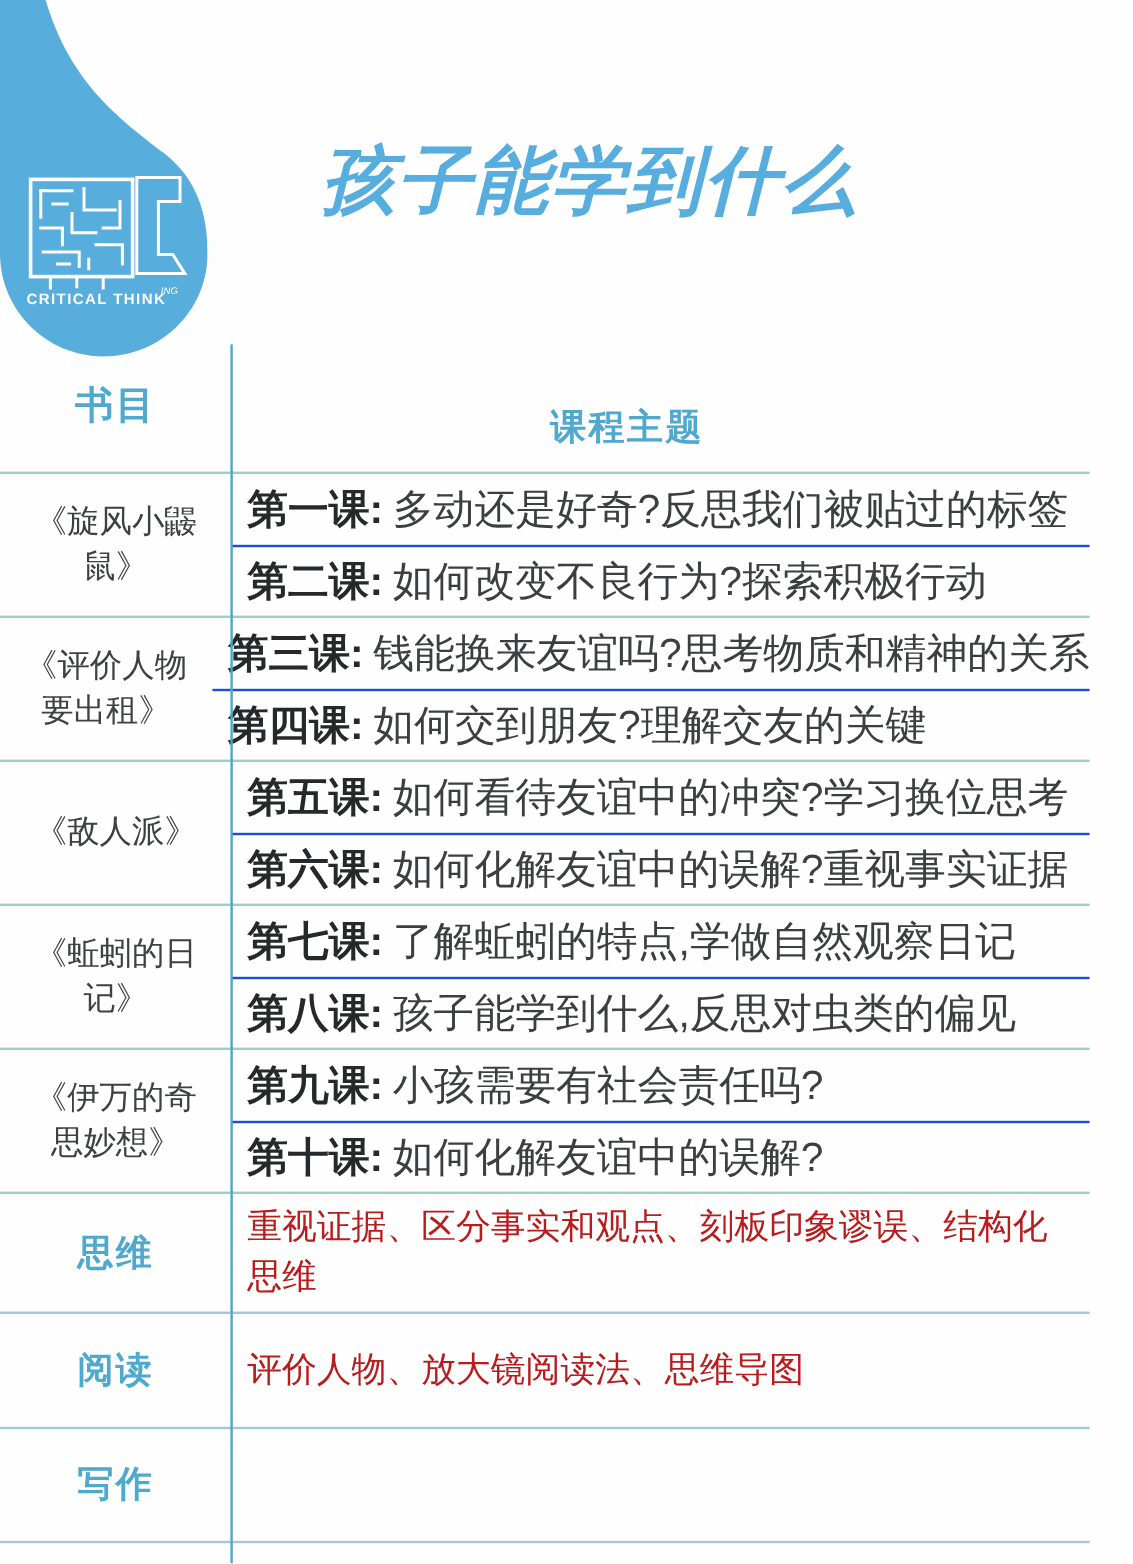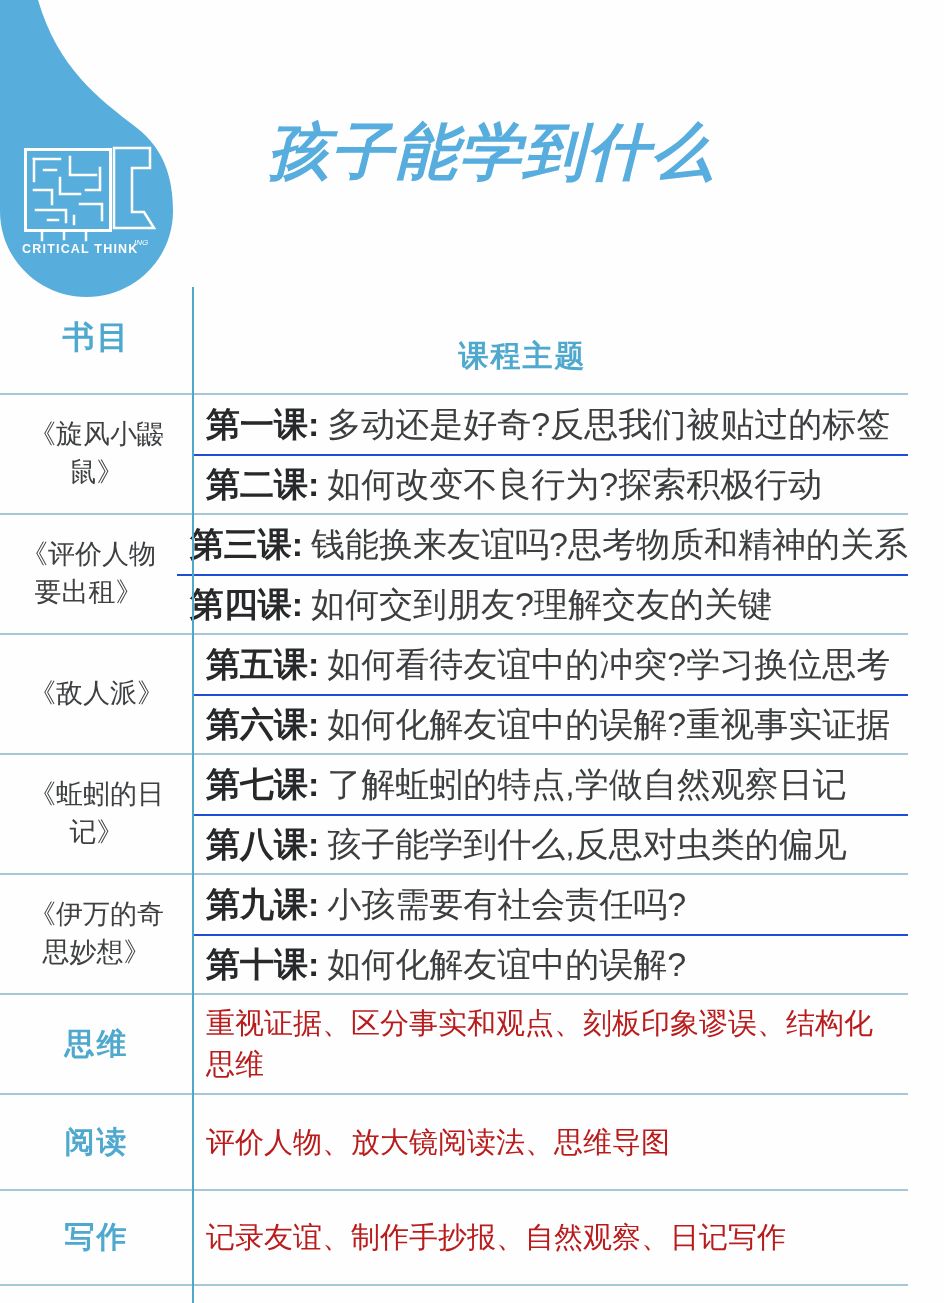--- a/index.html
+++ b/index.html
@@ -192,18 +192,17 @@
       <div class="skill-label">思维</div>
       <div class="skill-content">重视证据、区分事实和观点、刻板印象谬误、结构化
 思维</div>
     </div>
     <div class="skill-row r2">
       <div class="skill-label">阅读</div>
       <div class="skill-content">评价人物、放大镜阅读法、思维导图</div>
     </div>
     <div class="skill-row r3">
       <div class="skill-label">写作</div>
-      <div class="skill-content">记录友谊、制作手抄报、自然观察、日记写作</div>
     </div>
 
     <div class="table-tail"></div>
   </div>
 </div>
 
 </body></html>

